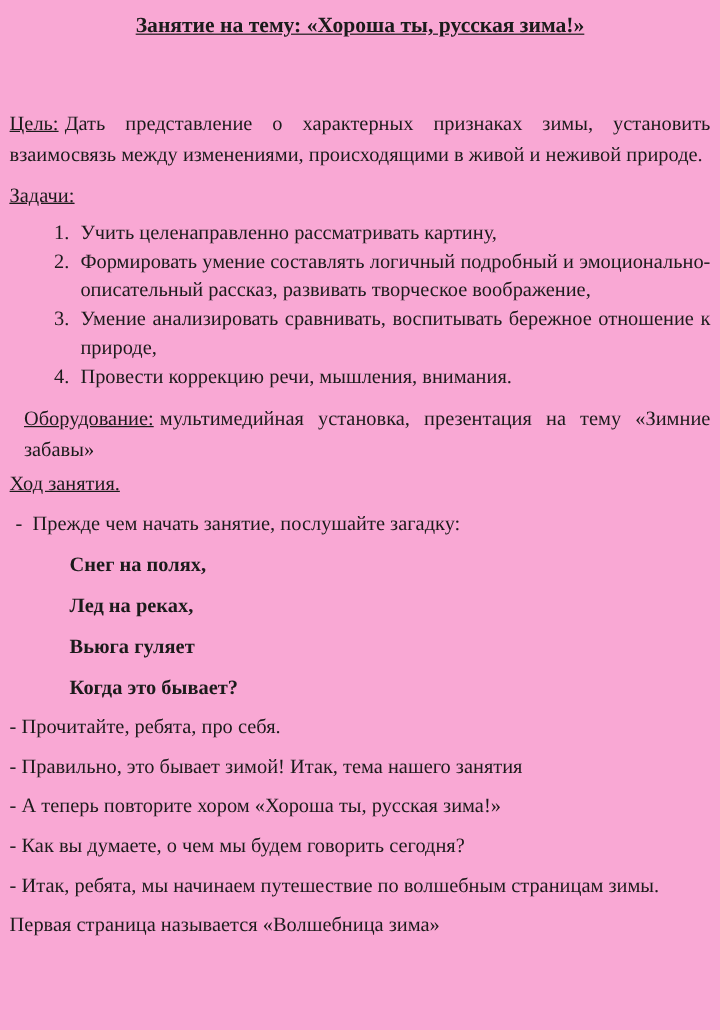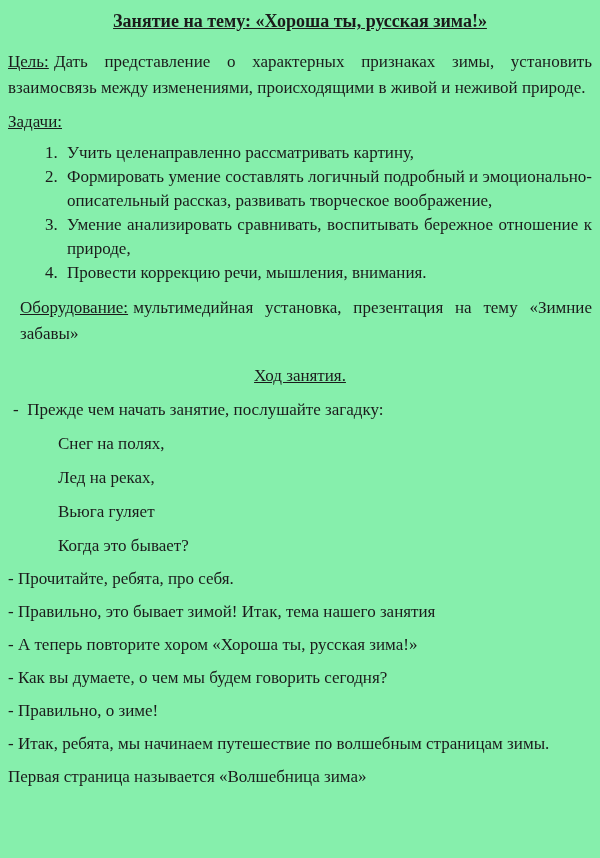--- a/index.html
+++ b/index.html
@@ -6,63 +6,62 @@
   html, body { width: 600px; }
   body {
     width: 600px;
     height: 858px;
     background: #ffffff;
     color: #1b1b1b;
     font-family: "Liberation Serif", "DejaVu Serif", serif;
     font-size: 17px;
     overflow: hidden;
   }
-  .page { padding: 8px 8px 0 8px; width: 600px; height: 858px; background: #86efac; }
+  .page { padding: 8px 8px 0 8px; width: 600px; height: 858px; background: #f9a8d4; }
 
   .doc-title {
     text-align: center;
     font-weight: bold;
     font-size: 18px;
     line-height: 26px;
   }
   .doc-title .u { text-decoration: underline; }
 
   .para { text-align: justify; line-height: 26px; }
-  .goal-para { margin-top: 15px; }
+  .goal-para { margin-top: 56px; }
   .label-u { text-decoration: underline; margin-right: 0.3em; }
 
   .tasks-label { margin-top: 8px; line-height: 26px; text-decoration: underline; }
   .tasks-label span { text-decoration: underline; }
 
   ol.tasks {
     margin-top: 6px;
     padding-left: 54px;
     line-height: 24px;
     text-align: justify;
     list-style-position: outside;
   }
   ol.tasks li { padding-left: 5px; }
 
   .equipment-para { margin-top: 10px; margin-left: 12px; }
 
   .lesson-heading {
-    margin-top: 16px;
-    text-align: center;
+    margin-top: 2px;
     line-height: 26px;
   }
   .lesson-heading span { text-decoration: underline; }
 
   .intro-line {
     margin-top: 8px;
     margin-left: 5px;
     line-height: 26px;
     white-space: pre-wrap;
   }
 
-  .riddle { margin-left: 50px; }
+  .riddle { margin-left: 50px; font-weight: bold; }
   .riddle p { margin-top: 8px; line-height: 26px; }
 
   .dialogue p { margin-top: 7px; line-height: 26px; white-space: pre-wrap; }
 </style>
 </head>
 <body>
 
 <div class="page">
 
   <h1 class="doc-title">
@@ -102,18 +101,17 @@
       <p>Вьюга гуляет</p>
       <p>Когда это бывает?</p>
     </div>
 
   <div class="dialogue">
 
   <p>- Прочитайте, ребята, про себя.</p>
       <p>- Правильно, это бывает зимой! Итак, тема нашего занятия</p>
       <p>- А теперь повторите хором «Хороша ты, русская зима!»</p>
       <p>- Как вы думаете, о чем мы будем говорить сегодня?</p>
-      <p>- Правильно, о зиме!</p>
       <p>- Итак, ребята, мы начинаем путешествие по волшебным страницам зимы.</p>
       <p>Первая страница называется «Волшебница зима»</p>
     </div>
 
 </div>
 
 </body></html>

